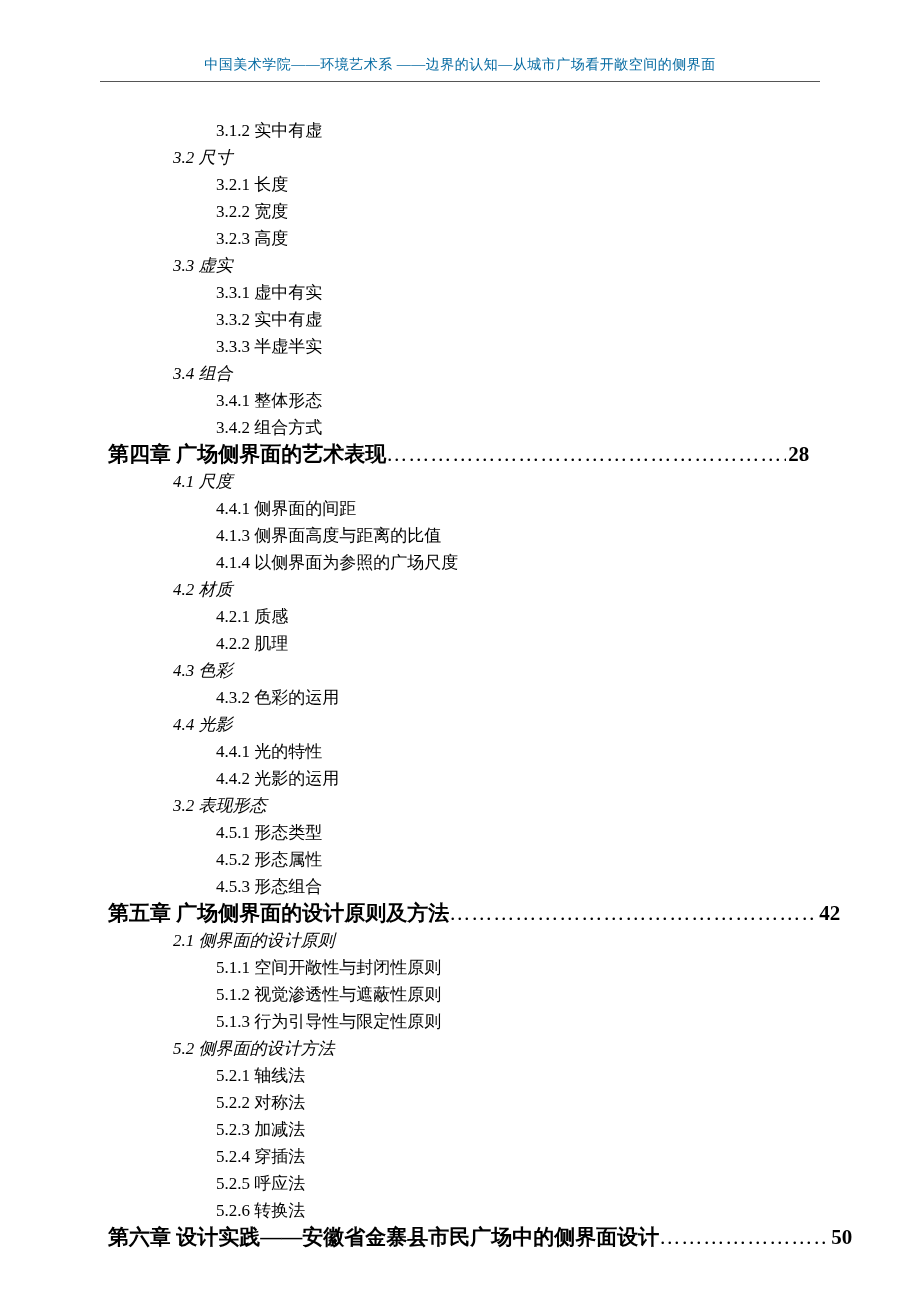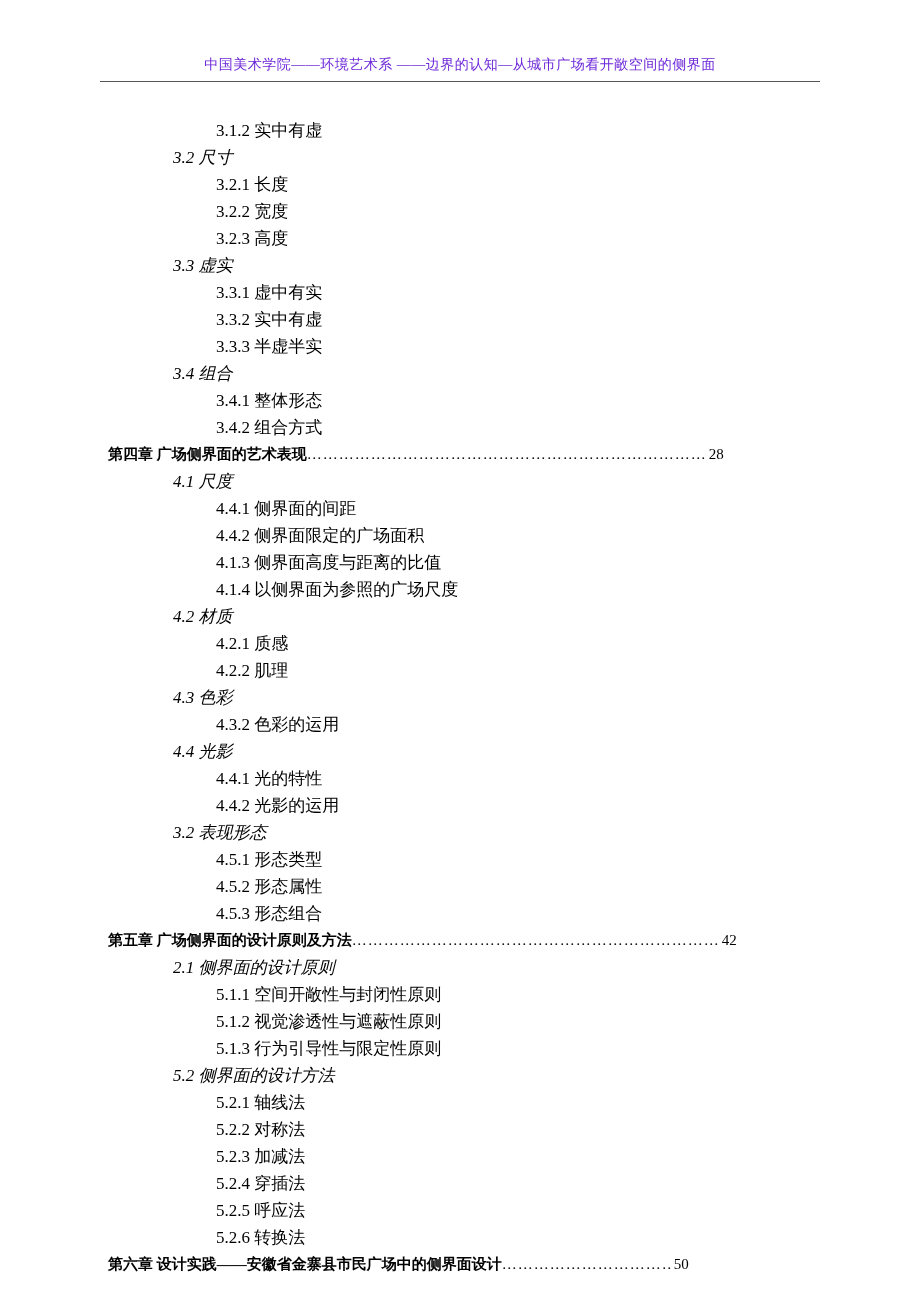--- a/index.html
+++ b/index.html
@@ -15,21 +15,21 @@
       position: relative;
       padding-top: 55px;
     }
     .header-wrapper {
       width: 100%;
       text-align: center;
     }
     .header {
       display: inline-block;
       font-size: 14px;
-      color: #6d28d9;
+      color: #0369a1;
       letter-spacing: 0.5px;
       padding-bottom: 5px;
     }
     .header-line {
       width: 720px;
       margin: 2px auto 0 auto;
       border-bottom: 1px solid #555;
     }
     .content {
       margin-top: 35px;
@@ -43,33 +43,33 @@
       font-style: italic;
     }
     .lvl-2 {
       padding-left: 108px;
     }
     .chapter-row {
       display: flex;
       align-items: baseline;
       padding-left: 0;
       font-weight: bold;
-      font-size: 15px;
+      font-size: 21px;
     }
     .chapter-title {
       white-space: nowrap;
     }
     .dots {
       flex: 0 1 auto;
       overflow: hidden;
       letter-spacing: 1px;
       font-weight: normal;
     }
     .pagenum {
-      font-weight: normal;
+      font-weight: bold;
       padding-left: 2px;
       padding-right: 10px;
     }
     .row {
       white-space: nowrap;
     }
   </style>
 </head>
 <body>
 
@@ -91,21 +91,20 @@
     <div class="row lvl-1">3.4 组合</div>
     <div class="row lvl-2">3.4.1 整体形态</div>
     <div class="row lvl-2">3.4.2 组合方式</div>
     <div class="chapter-row">
       <span class="chapter-title">第四章  广场侧界面的艺术表现</span>
       <span class="dots" style="width: 400px;">………………………………………………………………………………………………………………………………………………………………</span>
       <span class="pagenum">28</span>
     </div>
     <div class="row lvl-1">4.1 尺度</div>
     <div class="row lvl-2">4.4.1 侧界面的间距</div>
-    <div class="row lvl-2">4.4.2 侧界面限定的广场面积</div>
     <div class="row lvl-2">4.1.3 侧界面高度与距离的比值</div>
     <div class="row lvl-2">4.1.4 以侧界面为参照的广场尺度</div>
     <div class="row lvl-1">4.2 材质</div>
     <div class="row lvl-2">4.2.1 质感</div>
     <div class="row lvl-2">4.2.2 肌理</div>
     <div class="row lvl-1">4.3 色彩</div>
     <div class="row lvl-2">4.3.2 色彩的运用</div>
     <div class="row lvl-1">4.4 光影</div>
     <div class="row lvl-2">4.4.1 光的特性</div>
     <div class="row lvl-2">4.4.2 光影的运用</div>

